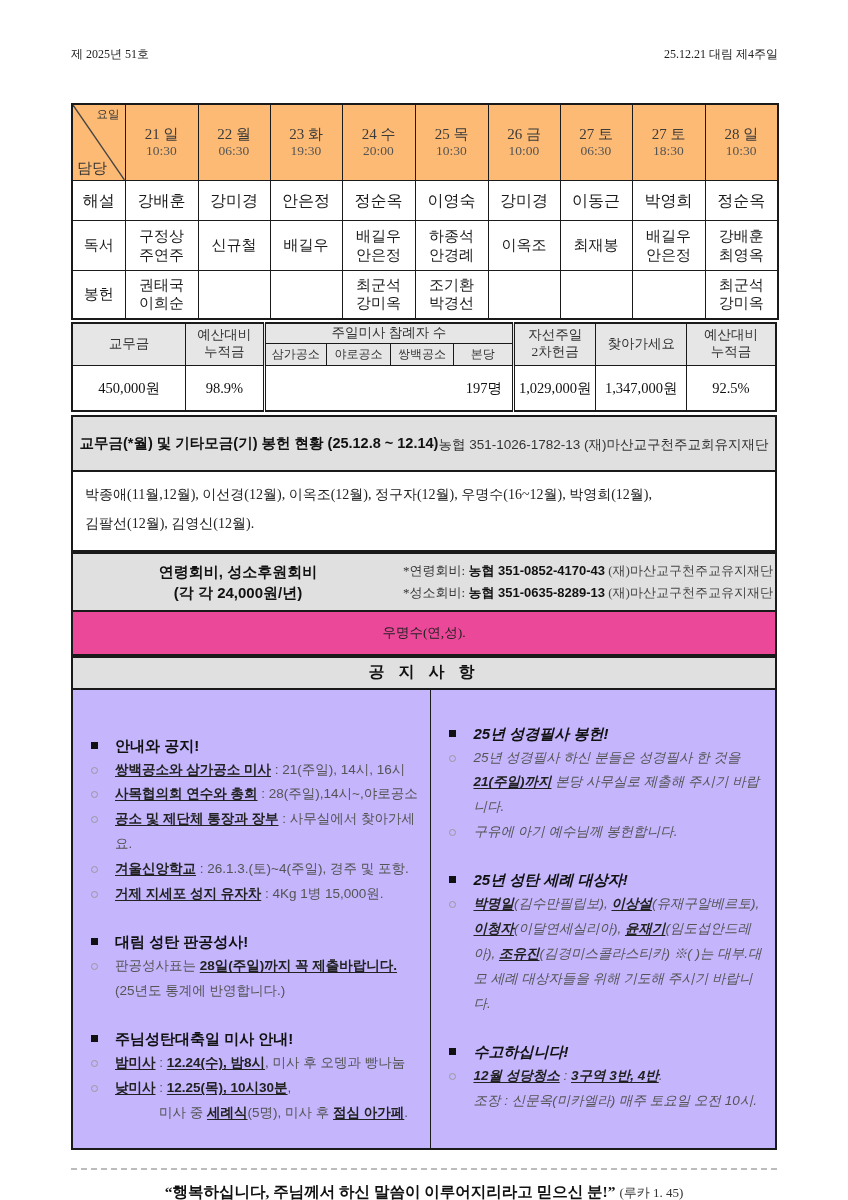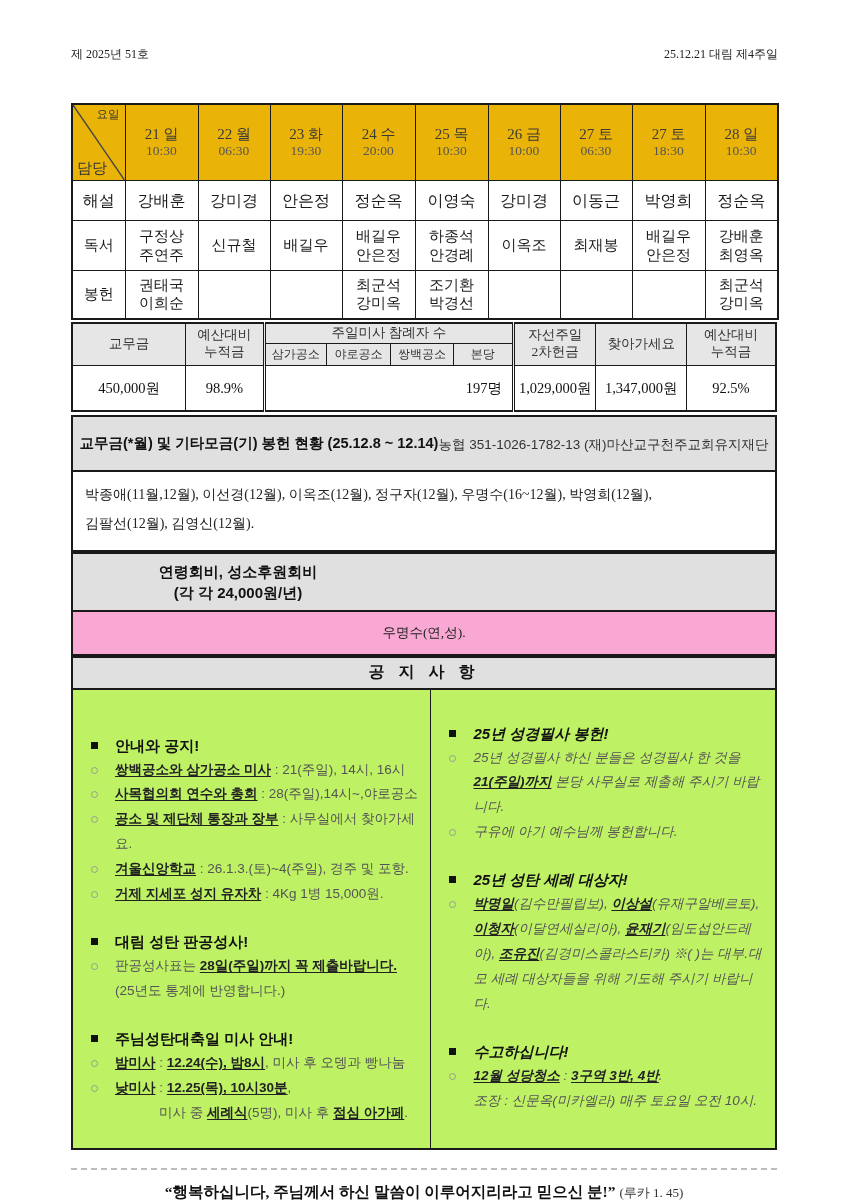--- a/index.html
+++ b/index.html
@@ -23,21 +23,21 @@
   table.sched {
     margin-top: 40px; width: 706px;
     border-collapse: collapse; table-layout: fixed;
     border: 2px solid #1a1a1a;
   }
   table.sched td {
     border: 1px solid #1a1a1a;
     text-align: center; vertical-align: middle;
     white-space: pre-line; font-size: 15px; line-height: 1.25;
   }
-  table.sched tr.head td { background: #eab308; height: 37px; }
+  table.sched tr.head td { background: #fdba74; height: 37px; }
   table.sched td.day .dd { font-size: 15px; color: #3a3a3a; }
   table.sched td.day .dt { font-size: 13.5px; color: #555; }
   table.sched td.rl { font-size: 15px; }
   #sched-body tr:nth-child(1) td { height: 40px; font-size: 16px; }
   #sched-body tr:nth-child(2) td { height: 50px; }
   #sched-body tr:nth-child(3) td { height: 48px; }
   td.corner { position: relative; padding: 0; }
   td.corner svg { position: absolute; inset: 0; width: 100%; height: 100%; }
   td.corner .c-top { position: absolute; top: 2px; right: 5px; font-size: 11.5px; color: #333; }
   td.corner .c-bot { position: absolute; bottom: 2px; left: 4px; font-size: 15px; color: #333; }
@@ -76,31 +76,31 @@
 
   .banner2 { height: 60px; display: flex; align-items: center; }
   .banner2 .mleft { flex: 0 0 330px; text-align: center;
     font-family: "Liberation Sans", sans-serif; font-weight: bold; font-size: 15px; color: #111; line-height: 1.4; }
   .banner2 .mright { flex: 1; font-size: 13px; line-height: 1.65; color: #333; }
   .banner2 .mright b { font-family: "Liberation Sans", sans-serif; color: #111; }
   .banner2 .morg { color: #444; }
 
   .namesbox2 {
     width: 706px; height: 44px; border: 2px solid #1a1a1a; border-top: none;
-    background: #f9a8d4; display: flex; align-items: center; justify-content: center;
+    background: #ec4899; display: flex; align-items: center; justify-content: center;
     font-size: 13.5px; color: #222;
   }
 
   .banner3 { margin-top: 0; height: 34px; display: flex; align-items: center; justify-content: center;
     font-weight: bold; font-size: 16px; letter-spacing: 5px; color: #111; }
 
   
   .notices {
     width: 706px; height: 460px; border: 2px solid #1a1a1a; border-top: none;
-    background: #bef264; display: flex;
+    background: #c4b5fd; display: flex;
     font-family: "Liberation Sans", sans-serif;
   }
   .ncol { padding: 44px 10px 10px 18px; }
   .ncol.left  { width: 360px; border-right: 1px solid #1a1a1a; }
   .ncol.right { width: 345px; padding-top: 32px; font-style: italic; }
   .nblock { margin-bottom: 23px; }
   .nline { display: flex; align-items: flex-start; line-height: 1.85; font-size: 13.5px; color: #555; }
   .nline .bullet { flex: 0 0 24px; display: flex; justify-content: flex-start; padding-top: 9px; }
   .nline.title-line { font-size: 15px; font-weight: bold; color: #111; line-height: 1.6; }
   .nline.title-line .bullet { padding-top: 8px; }
@@ -256,20 +256,32 @@
   </div>
 
   <div class="namesbox">박종애(11월,12월), 이선경(12월), 이옥조(12월), 정구자(12월), 우명수(16~12월), 박영희(12월),
 김팔선(12월), 김영신(12월).</div>
 
   <div class="band banner2">
     <div class="mleft">
       <div>연령회비, 성소후원회비</div>
       <div>(각 각 24,000원/년)</div>
     </div>
+    <div class="mright">
+      <div>
+        <span>*연령회비:</span>
+        <b>농협 351-0852-4170-43</b>
+        <span class="morg">(재)마산교구천주교유지재단</span>
+      </div>
+      <div>
+        <span>*성소회비:</span>
+        <b>농협 351-0635-8289-13</b>
+        <span class="morg">(재)마산교구천주교유지재단</span>
+      </div>
+    </div>
   </div>
 
   <div class="namesbox2">우명수(연,성).</div>
 
   <div class="band banner3">공 지 사 항</div>
 
   <div class="notices">
     <div class="ncol left" id="notices-left">
         <div class="nblock">
           <div class="nline title-line">

